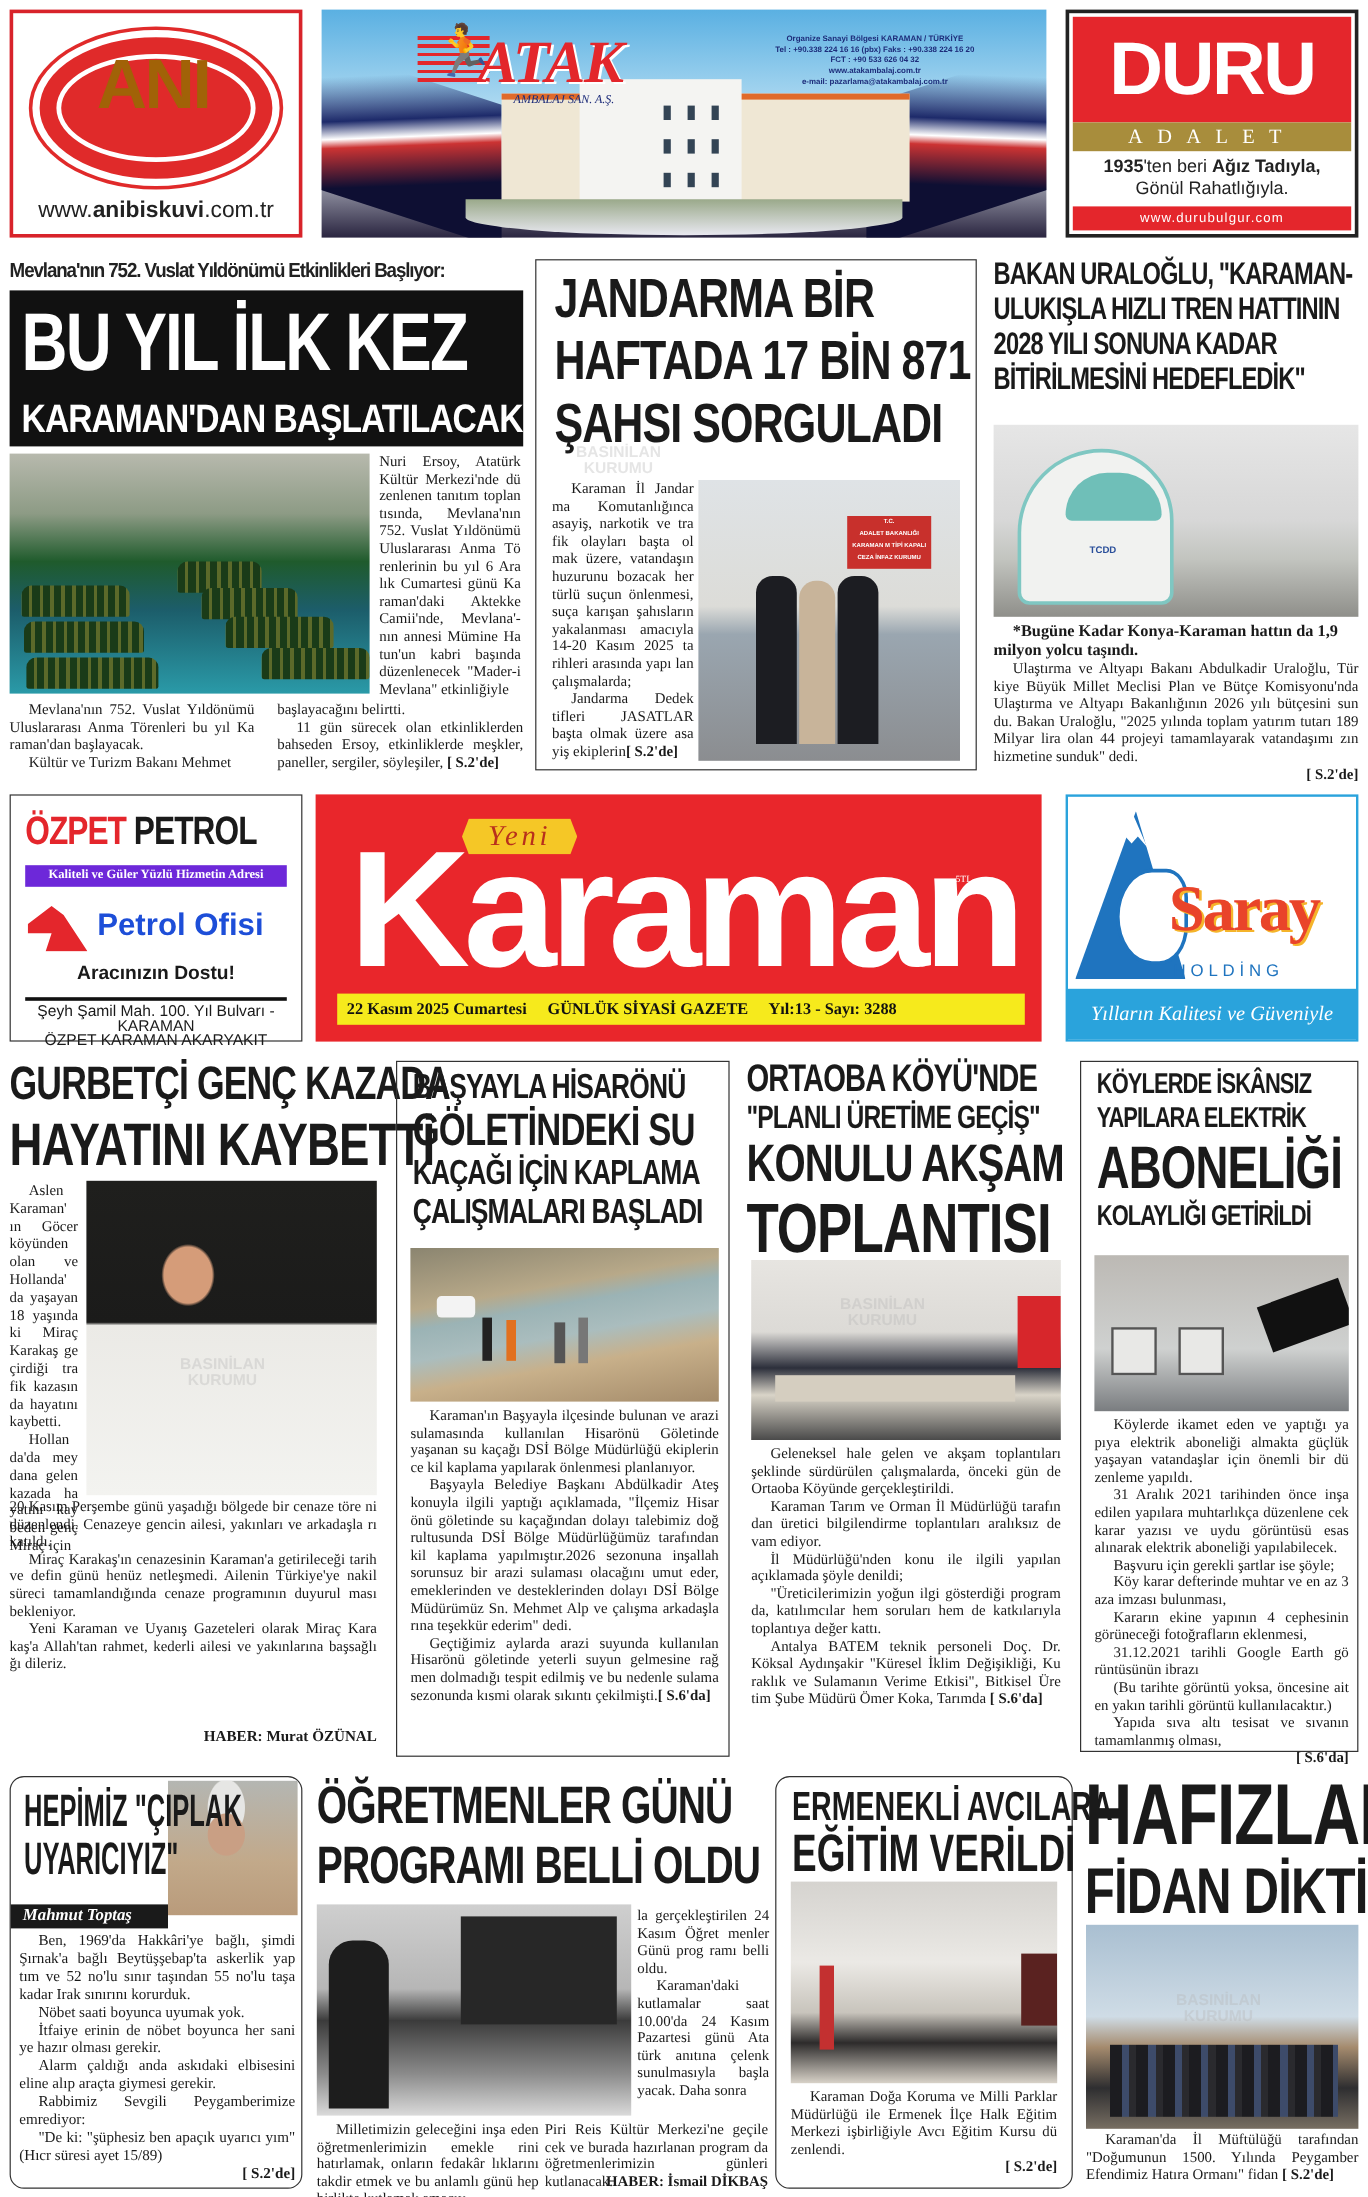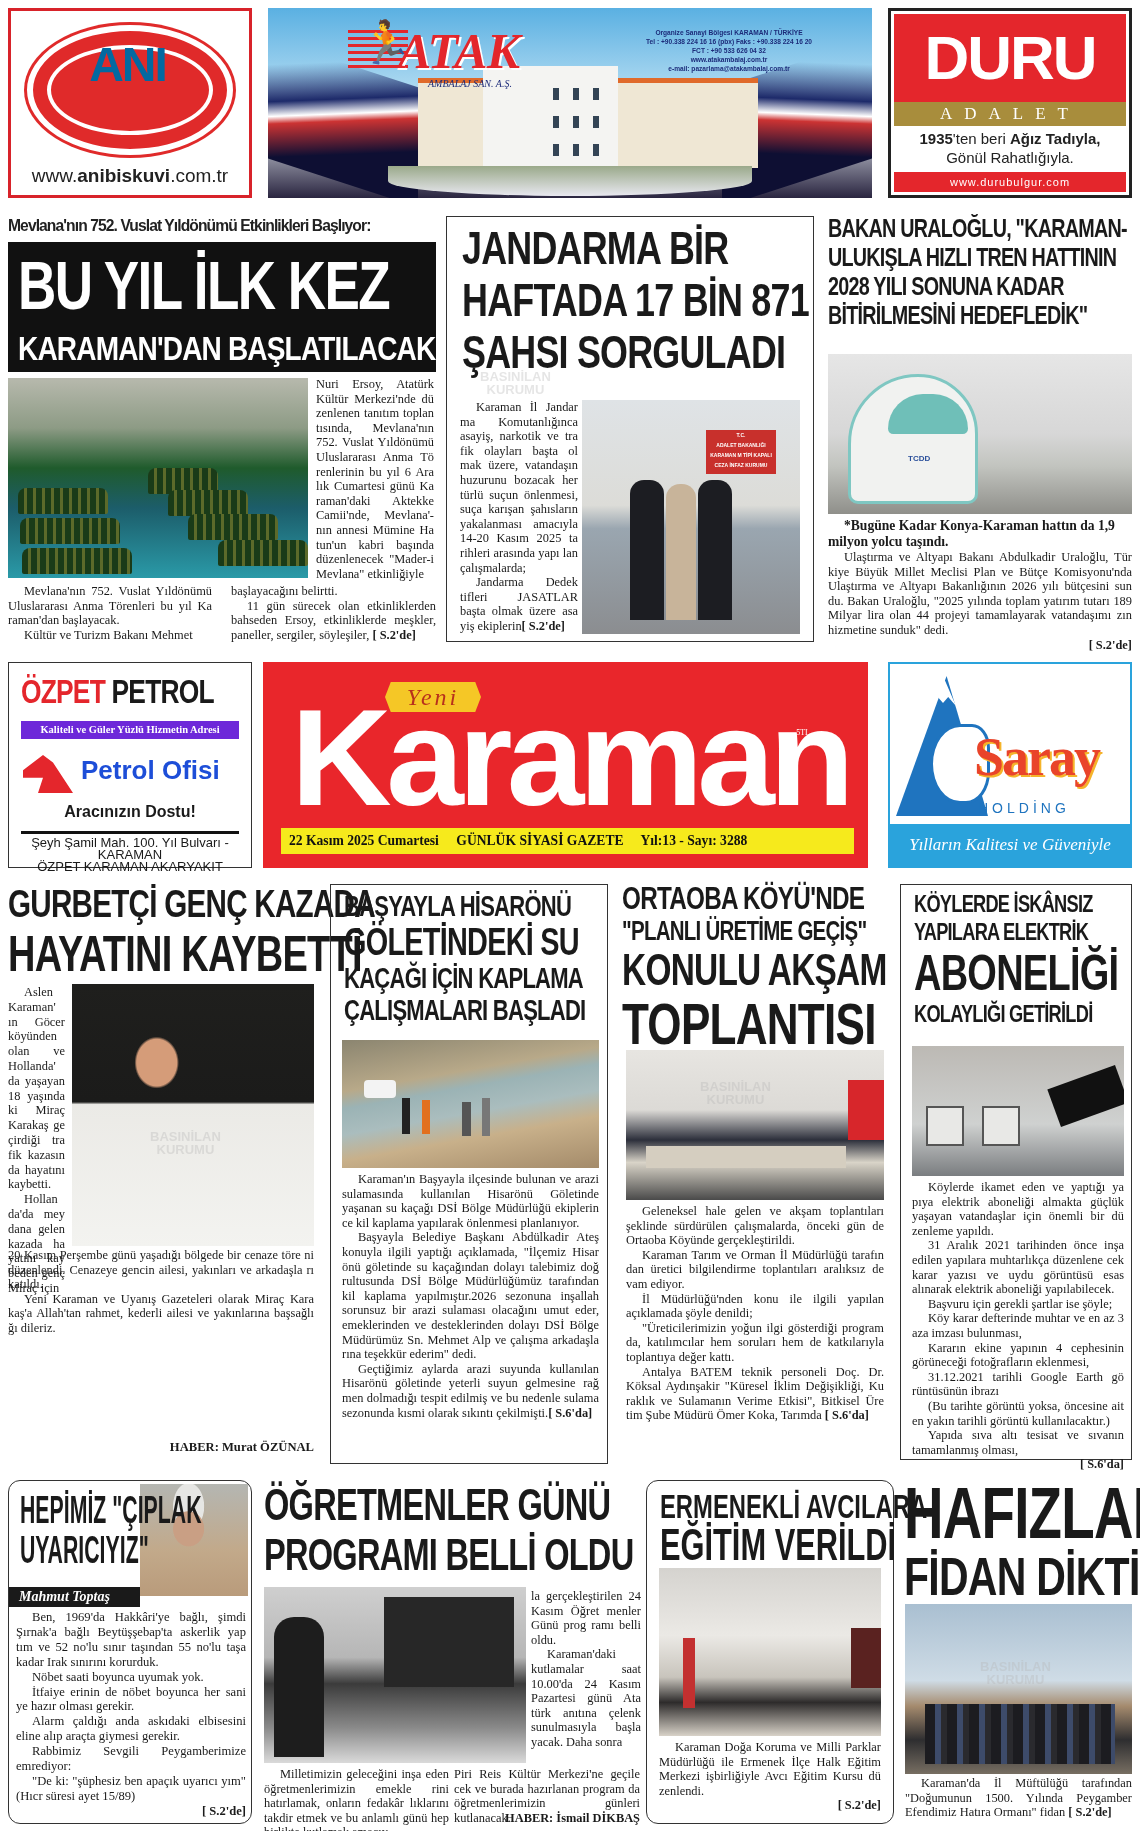--- a/index.html
+++ b/index.html
@@ -11,21 +11,21 @@
   .body-text p { text-indent: 16px; }
   .ref { font-weight: bold; white-space: nowrap; }
   .photo { position: absolute; overflow: hidden; }
   .frame { position: absolute; border: 1.5px solid #333; }
   .rframe { position: absolute; border: 1.5px solid #333; border-radius: 12px; }
 
   
   #ani { left: 8px; top: 8px; width: 244px; height: 190px; border: 3px solid #d8232a; background: #fff; }
   #ani .oval { position: absolute; left: 16px; top: 14px; width: 206px; height: 130px; border-radius: 50%; background: #e02a2a; border: 6px solid #fff; box-shadow: 0 0 0 3px #e02a2a; }
   #ani .oval .inner { position: absolute; left: 14px; top: 14px; right: 14px; bottom: 14px; border-radius: 50%; border: 4px solid #fff; }
-  #ani .brand { position: absolute; left: 0; right: 5px; top: 26px; text-align: center; color: #0369a1; font-family: "Liberation Sans", sans-serif; font-weight: bold; font-size: 48px; letter-spacing: -2px; }
+  #ani .brand { position: absolute; left: 0; right: 5px; top: 26px; text-align: center; color: #a16207; font-family: "Liberation Sans", sans-serif; font-weight: bold; font-size: 58px; letter-spacing: -2px; }
   #ani .url { position: absolute; left: 0; right: 0; bottom: 8px; text-align: center; font-family: "Liberation Sans", sans-serif; font-size: 19px; color: #222; }
   #ani .url b { font-weight: bold; }
 
   #atak { left: 268px; top: 8px; width: 604px; height: 190px; background: linear-gradient(180deg,#5ab0e2 0%,#a9d7f0 40%,#e8eef5 60%,#2a2540 100%); overflow: hidden; }
   #atak .ray1 { position:absolute; left:-30px; top:50px; width:180px; height:120px; background: linear-gradient(160deg, transparent 20%, #1d2a6a 40%, #fff 48%, #c33 52%, #0e0f33 70%); transform: skewY(18deg); }
   #atak .ray2 { position:absolute; right:-30px; top:50px; width:180px; height:120px; background: linear-gradient(200deg, transparent 20%, #1d2a6a 40%, #fff 48%, #c33 52%, #0e0f33 70%); transform: skewY(-18deg); }
   #atak .bldg { position:absolute; left:150px; top:70px; width:340px; height:90px; background:#efe7d4; border-top:5px solid #e06a2a; }
   #atak .bldg2 { position:absolute; left:215px; top:58px; width:135px; height:104px; background:#f4f4f2; }
   #atak .bldg2 i { position:absolute; width:6px; height:12px; background:#345; }
   #atak .ground { position:absolute; left:120px; right:120px; top:158px; height:30px; background:linear-gradient(180deg,#9aa98a,#e8e8f0); border-radius: 0 0 50% 50%; }
@@ -287,20 +287,21 @@
   <div>GURBETÇİ GENÇ KAZADA</div>
   <div style="font-size:50px;line-height:52px">HAYATINI KAYBETTİ</div>
 </div>
 <div class="abs body-text" id="gur-text">
   <p>Aslen Karaman' ın Göcer köyünden olan ve Hollanda' da yaşayan 18 yaşında ki Miraç Karakaş ge çirdiği tra fik kazasın da hayatını kaybetti.</p>
   <p>Hollan da'da mey dana gelen kazada ha yatını kay beden genç Miraç için</p>
 </div>
 <div class="photo" id="gur-photo"></div>
 <div class="abs body-text" id="gur-body">
   <p style="text-indent:0">20 Kasım Perşembe günü yaşadığı bölgede bir cenaze töre ni düzenlendi. Cenazeye gencin ailesi, yakınları ve arkadaşla rı katıldı.</p>
+  <p>Miraç Karakaş'ın cenazesinin Karaman'a getirileceği tarih ve defin günü henüz netleşmedi. Ailenin Türkiye'ye nakil süreci tamamlandığında cenaze programının duyurul ması bekleniyor.</p>
   <p>Yeni Karaman ve Uyanış Gazeteleri olarak Miraç Kara kaş'a Allah'tan rahmet, kederli ailesi ve yakınlarına başsağlı ğı dileriz.</p>
 </div>
 <div class="abs" id="gur-byline">HABER: Murat ÖZÜNAL</div>
 
 <div class="frame" id="bas-frame"></div>
 <div class="abs cond" id="bas-h">
   <div>BAŞYAYLA HİSARÖNÜ</div>
   <div style="font-size:38px;line-height:40px">GÖLETİNDEKİ SU</div>
   <div>KAÇAĞI İÇİN KAPLAMA</div>
   <div>ÇALIŞMALARI BAŞLADI</div>

